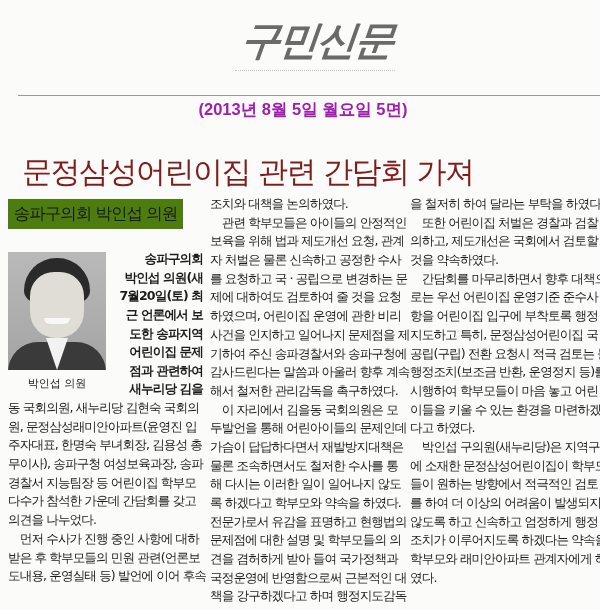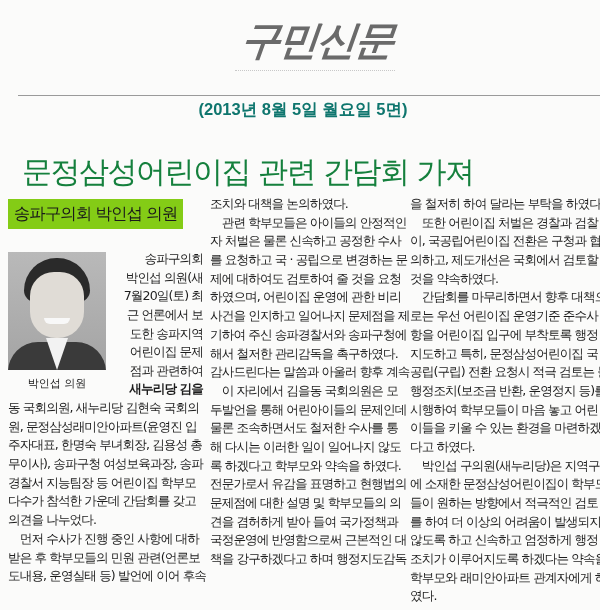--- a/index.html
+++ b/index.html
@@ -27,32 +27,32 @@
     }
     .rule-top {
       position: absolute; left: 18px; top: 95px; width: 582px; height: 0;
       border-top: 1px solid #9a9a9a;
     }
     .dateline {
       position: absolute; left: 0; top: 97px; width: 600px; height: 24px;
       text-align: center;
       font-family: "Liberation Sans", sans-serif;
       font-weight: bold; font-size: 16.5px; line-height: 24px;
-      color: #0f766e;
+      color: #a21caf;
       padding-left: 6px; box-sizing: border-box;
     }
     .headline {
       position: absolute; left: 22px; top: 130px; width: 560px; height: 44px;
       font-family: "DejaVu Sans", sans-serif;
-      font-size: 30px; line-height: 44px; color: #15803d;
+      font-size: 30px; line-height: 44px; color: #7f1d1d;
       letter-spacing: -1.5px; font-weight: normal;
     }
     .subhead {
       position: absolute; left: 8px; top: 199px; width: 175px; height: 30px;
-      background: #84cc16;
+      background: #4d7c0f;
       font-size: 16.5px; line-height: 30px; letter-spacing: -1px;
       text-align: center; color: #1a1a1a;
     }
     .photo {
       position: absolute; left: 8px; top: 252px; width: 98px; height: 118px;
       background: linear-gradient(180deg,#b9b9b9 0%,#a4a4a4 100%);
       overflow: hidden;
     }
     .photo .hair {
       position: absolute; left: 16px; top: 6px; width: 66px; height: 44px;
@@ -76,21 +76,21 @@
       clip-path: polygon(0 0,100% 0,50% 100%);
     }
     .caption {
       position: absolute; left: 8px; top: 374px; width: 98px; height: 20px;
       text-align: center; font-size: 11px; line-height: 20px;
     }
     .col {
       position: absolute; font-size: 12.6px; line-height: 18.7px;
       letter-spacing: -0.9px; word-break: keep-all; white-space: nowrap;
     }
-    .col-1a { left: 118px; top: 250px; width: 85px; text-align: right; }
+    .col-1a { left: 118px; top: 250px; width: 85px; text-align: right; font-weight: bold; }
     .col-1b { left: 8px; top: 399px; width: 190px; }
     .col-2  { left: 210px; top: 195px; width: 185px; }
     .col-3  { left: 410px; top: 195px; width: 188px; }
     .line { display: block; height: 18.7px; }
   </style>
 </head>
 <body>
 
 <div class="masthead">
   <div class="logo">구민신문</div>
@@ -134,44 +134,45 @@
   <span class="line">다수가 참석한 가운데 간담회를 갖고</span>
   <span class="line">의견을 나누었다.</span>
   <span class="line">　먼저 수사가 진행 중인 사항에 대하</span>
   <span class="line">받은 후 학부모들의 민원 관련(언론보</span>
   <span class="line">도내용, 운영실태 등) 발언에 이어 후속</span>
 </div>
 
 <div class="col col-2">
   <span class="line">조치와 대책을 논의하였다.</span>
   <span class="line">　관련 학부모들은 아이들의 안정적인</span>
+  <span class="line">보육을 위해 법과 제도개선 요청, 관계</span>
   <span class="line">자 처벌은 물론 신속하고 공정한 수사</span>
   <span class="line">를 요청하고 국 · 공립으로 변경하는 문</span>
   <span class="line">제에 대하여도 검토하여 줄 것을 요청</span>
   <span class="line">하였으며, 어린이집 운영에 관한 비리</span>
   <span class="line">사건을 인지하고 일어나지 문제점을 제</span>
   <span class="line">기하여 주신 송파경찰서와 송파구청에</span>
+  <span class="line">감사드린다는 말씀과 아울러 향후 계속</span>
   <span class="line">해서 철저한 관리감독을 촉구하였다.</span>
-  <span class="line">감사드린다는 말씀과 아울러 향후 계속</span>
   <span class="line">　이 자리에서 김을동 국회의원은 모</span>
   <span class="line">두발언을 통해 어린아이들의 문제인데</span>
+  <span class="line">가슴이 답답하다면서 재발방지대책은</span>
   <span class="line">물론 조속하면서도 철저한 수사를 통</span>
   <span class="line">해 다시는 이러한 일이 일어나지 않도</span>
   <span class="line">록 하겠다고 학부모와 약속을 하였다.</span>
   <span class="line">전문가로서 유감을 표명하고 현행법의</span>
   <span class="line">문제점에 대한 설명 및 학부모들의 의</span>
   <span class="line">견을 겸허하게 받아 들여 국가정책과</span>
   <span class="line">국정운영에 반영함으로써 근본적인 대</span>
   <span class="line">책을 강구하겠다고 하며 행정지도감독</span>
 </div>
 
 <div class="col col-3">
   <span class="line">을 철저히 하여 달라는 부탁을 하였다.</span>
   <span class="line">　또한 어린이집 처벌은 경찰과 검찰</span>
-  <span class="line">이, 국공립어린이집 전환은 구청과 협</span>
   <span class="line">의하고, 제도개선은 국회에서 검토할</span>
   <span class="line">것을 약속하였다.</span>
   <span class="line">　간담회를 마무리하면서 향후 대책으</span>
   <span class="line">로는 우선 어린이집 운영기준 준수사</span>
   <span class="line">항을 어린이집 입구에 부착토록 행정</span>
   <span class="line">지도하고 특히, 문정삼성어린이집 국</span>
   <span class="line">공립(구립) 전환 요청시 적극 검토는 물</span>
   <span class="line">행정조치(보조금 반환, 운영정지 등)를</span>
   <span class="line">시행하여 학부모들이 마음 놓고 어린</span>
   <span class="line">이들을 키울 수 있는 환경을 마련하겠</span>

